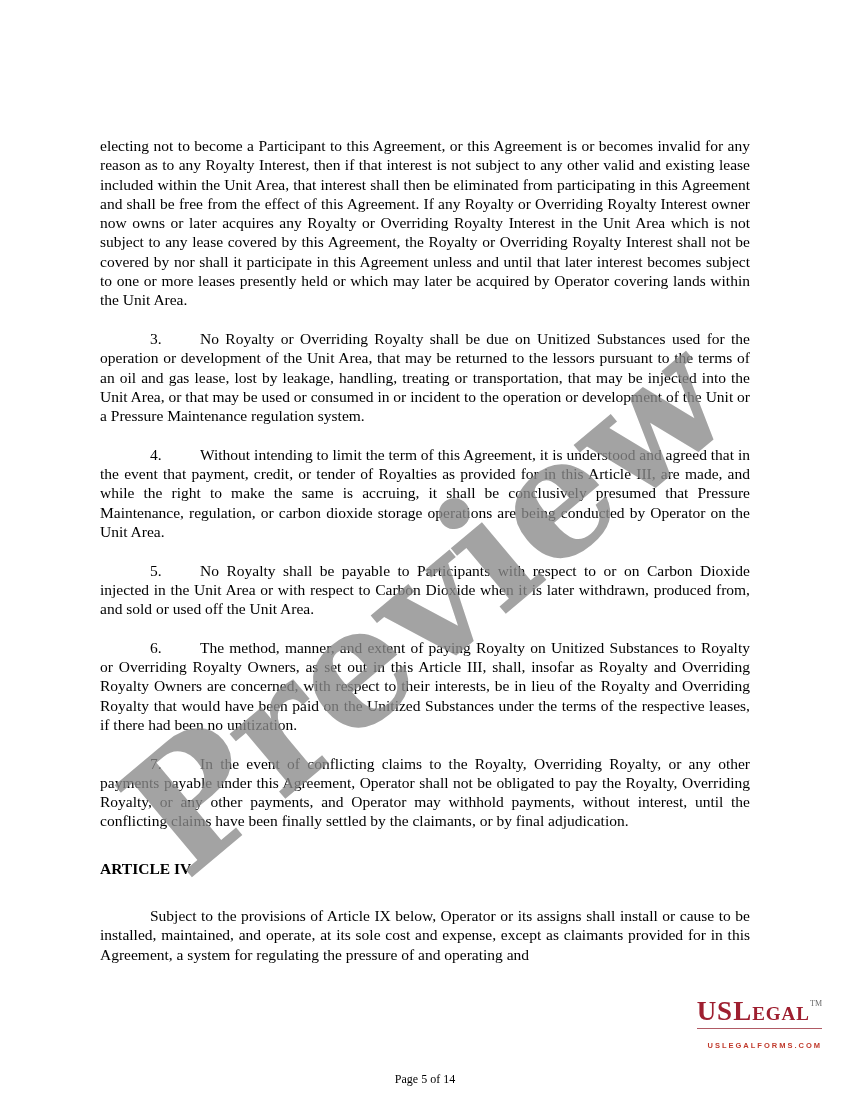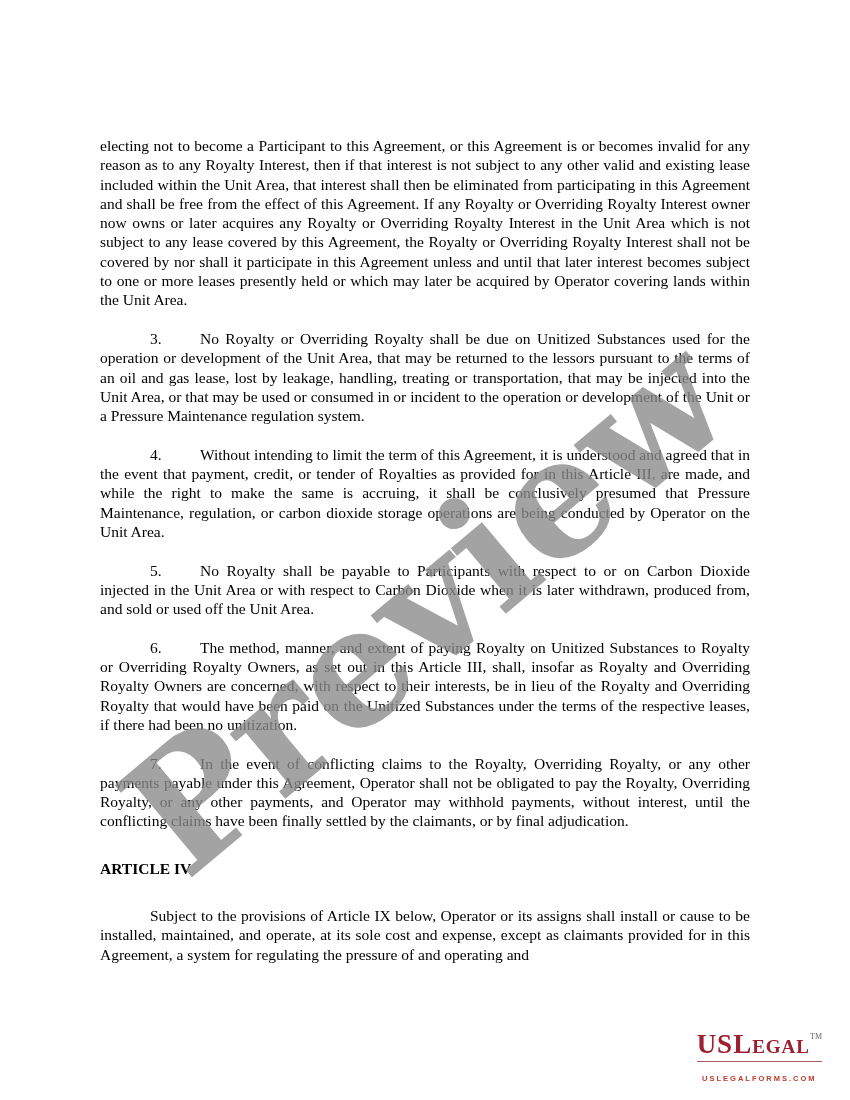--- a/index.html
+++ b/index.html
@@ -60,22 +60,22 @@
     left: 0;
     right: 0;
     top: 1036px;
     text-align: center;
     font-size: 12px;
     color: #000;
   }
   .brand {
     position: absolute;
     right: 28px;
-    top: 993px;
-    text-align: center;
+    top: 960px;
+    text-align: right;
     z-index: 6;
   }
   .brand-row { white-space: nowrap; }
   .brand-name {
     font-family: "Liberation Serif", serif;
     font-variant: small-caps;
     font-weight: bold;
     font-size: 27px;
     letter-spacing: 1px;
     color: #9e1f30;
@@ -120,19 +120,20 @@
     <div class="article-heading">
       <div>ARTICLE IV</div>
     </div>
 
     <p class="par indented">Subject to the provisions of Article IX below, Operator or its assigns shall install or cause to be installed, maintained, and operate, at its sole cost and expense, except as claimants provided for in this Agreement, a system for regulating the pressure of and operating and</p>
 
   </div>
 
   <div class="watermark">Preview</div>
 
+  <div class="page-number">Page 5 of 14</div>
 
   <div class="brand">
     <div class="brand-row"><span class="brand-name">USLegal</span><span class="brand-tm">TM</span></div>
     <div class="brand-tagline">USLEGALFORMS.COM</div>
   </div>
 
 </div>
 
 </body></html>

